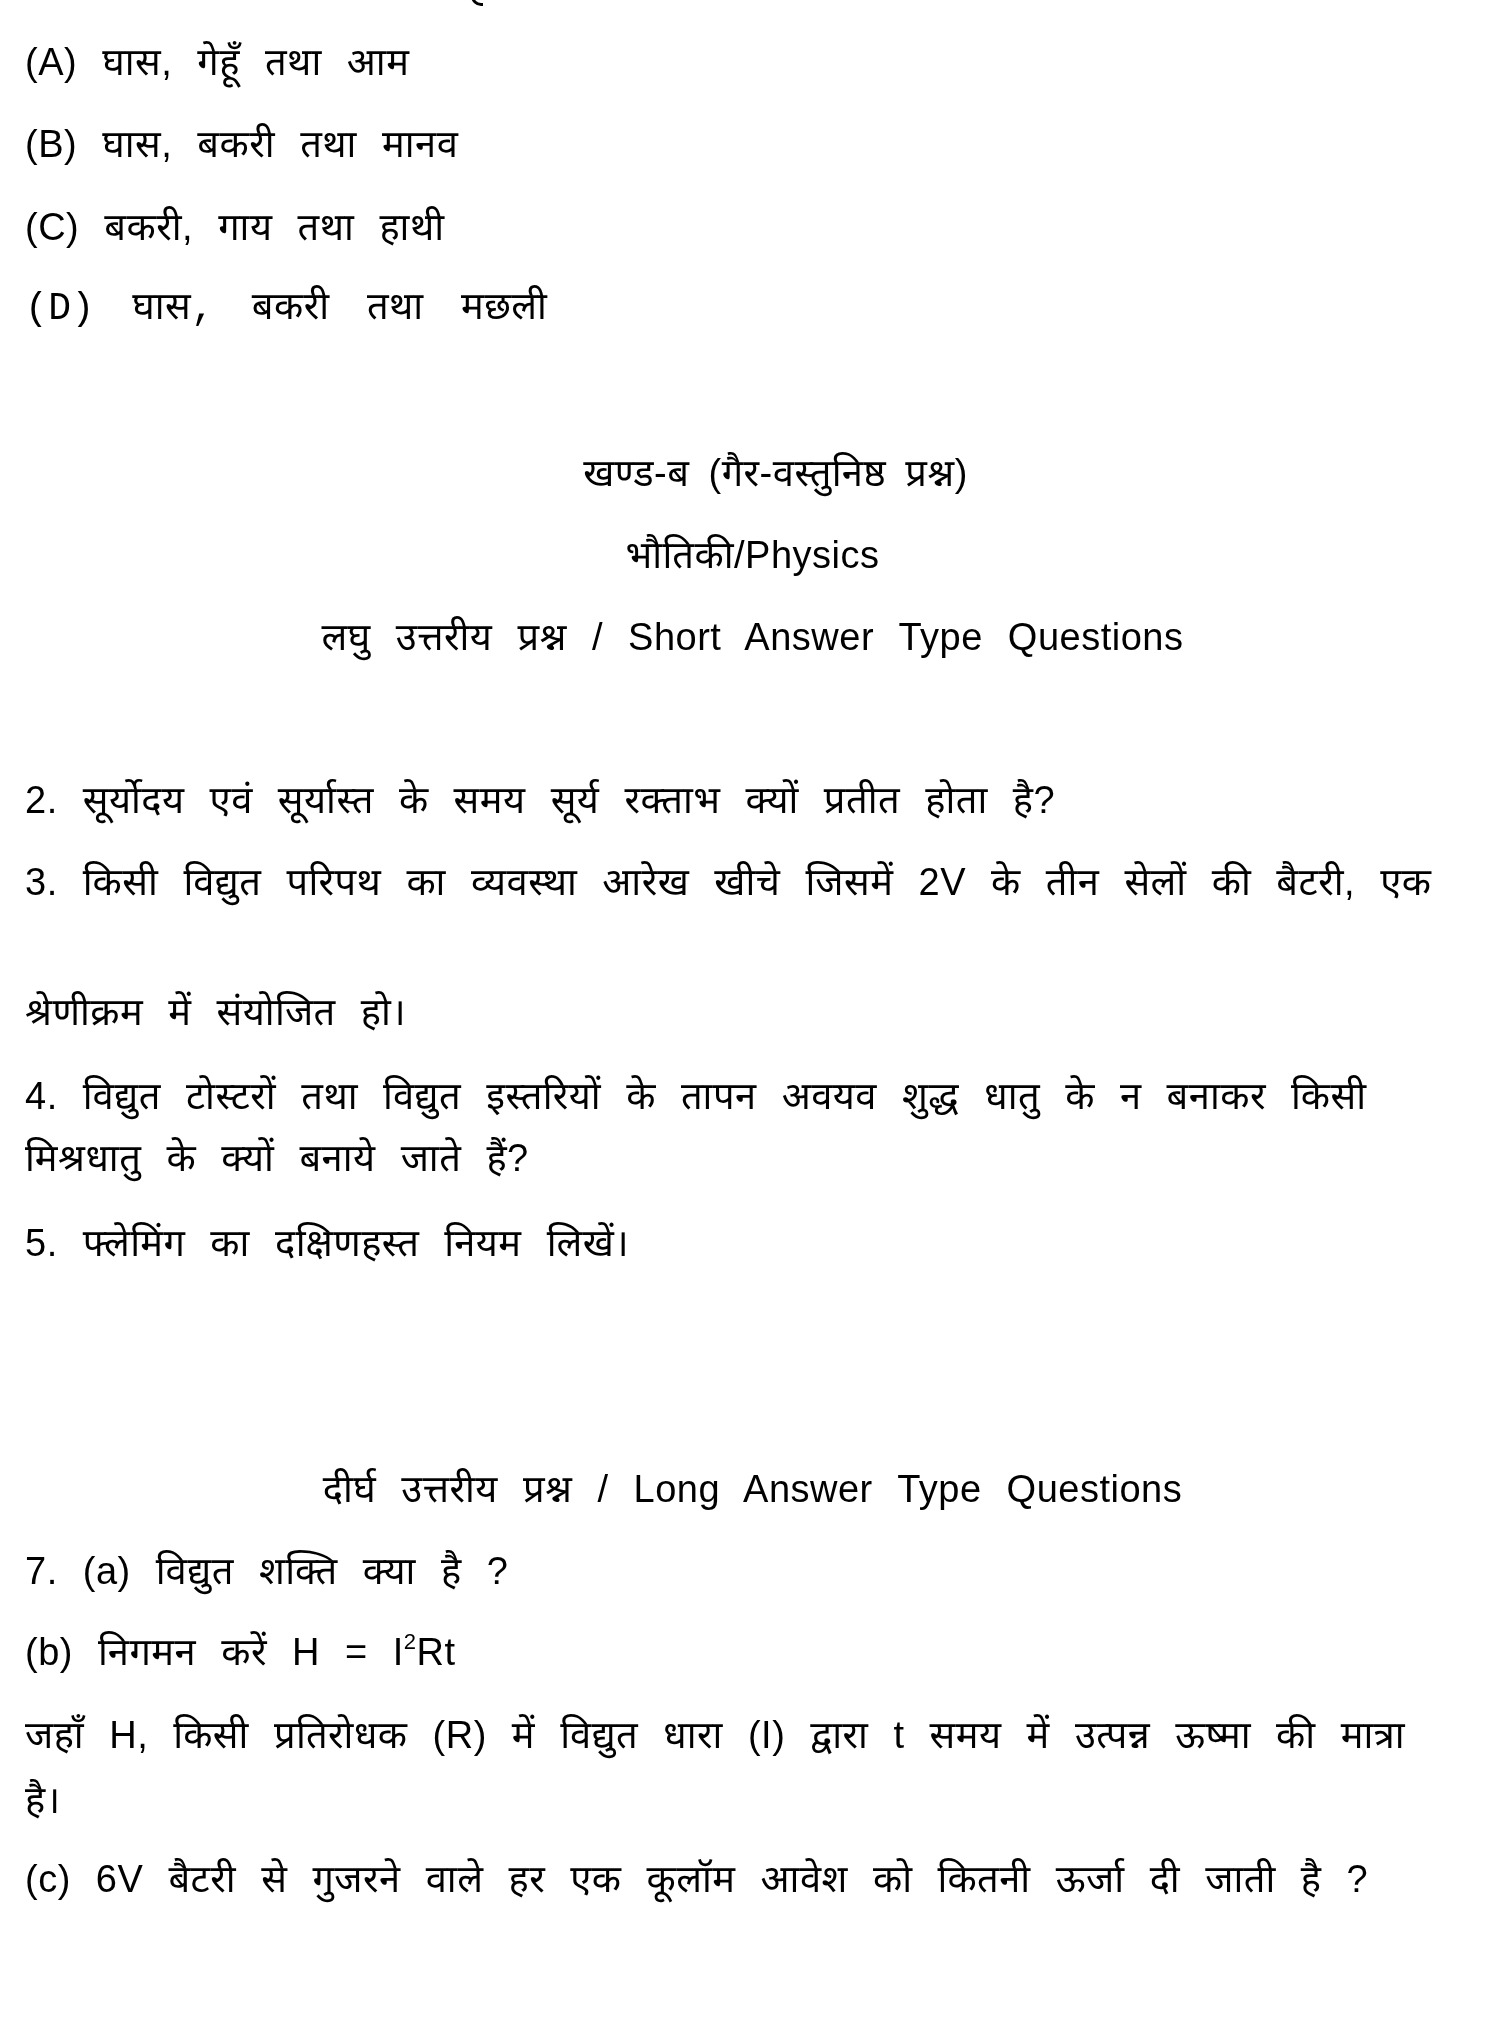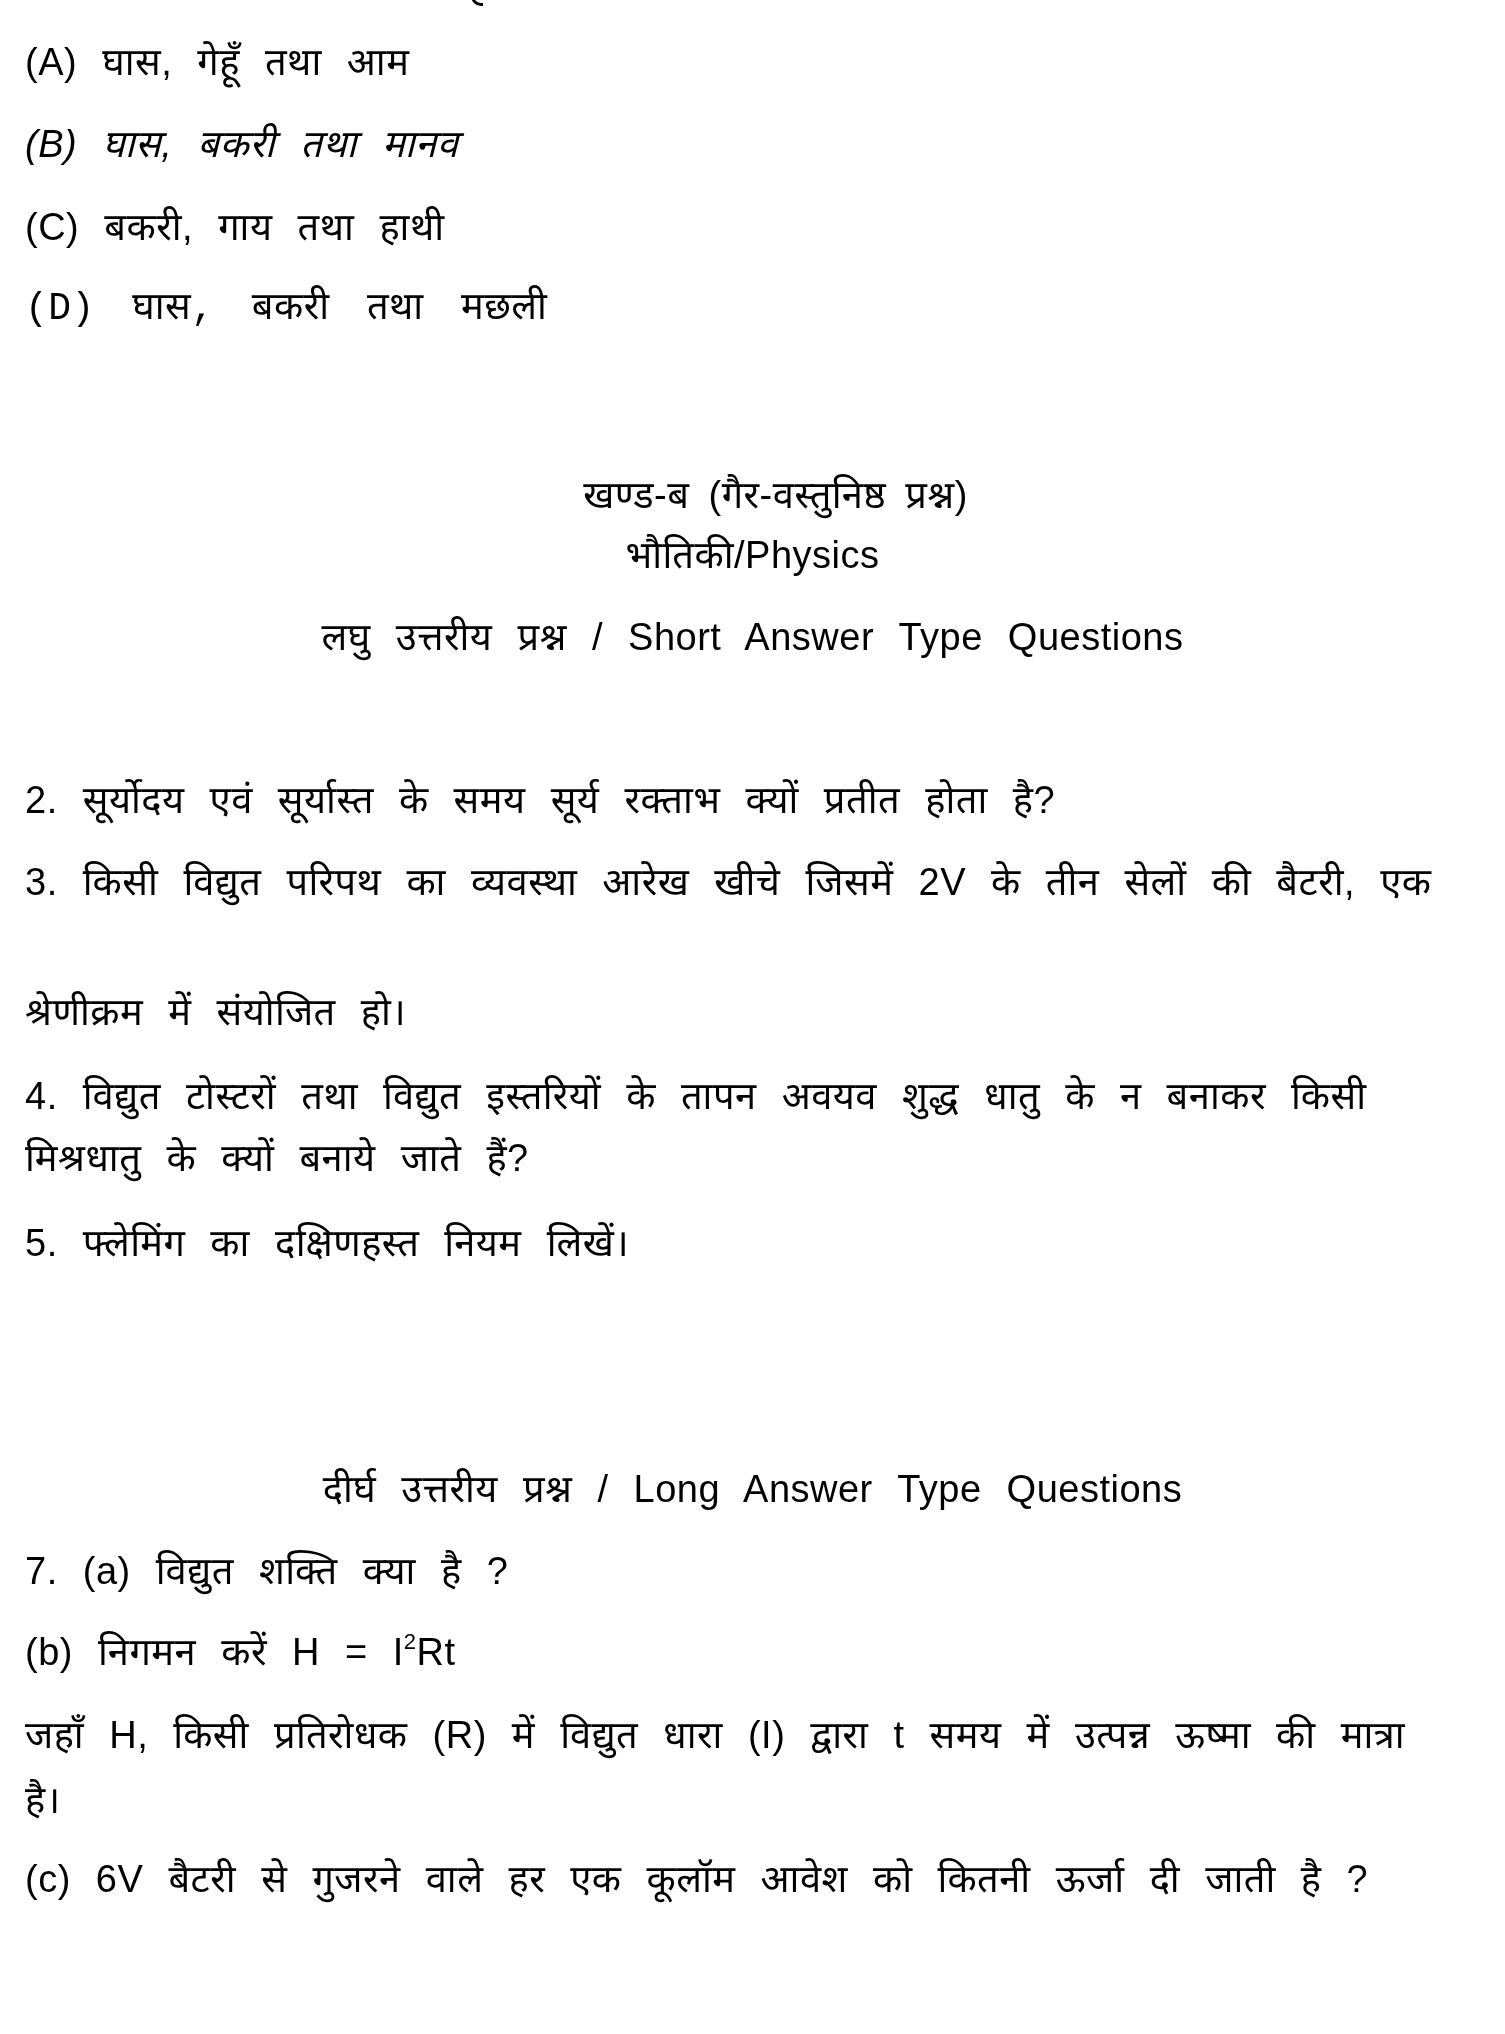--- a/index.html
+++ b/index.html
@@ -52,34 +52,34 @@
 <div class="page">
 
   <div style="position:absolute;left:468px;top:-6px;width:20px;height:14px;overflow:hidden;">
     <div style="position:absolute;left:3px;top:0;width:12px;height:12px;border:3px solid #000;border-top:none;border-right:none;border-radius:0 0 0 10px;box-sizing:border-box;"></div>
   </div>
 
   <div class="line wide" style="top:38px;">
     <span>(A)</span>
     <span>घास, गेहूँ तथा आम</span>
   </div>
-  <div class="line wide" style="top:120px;font-style:italic;">
+  <div class="line wide" style="top:120px;">
     <span>(B)</span>
     <span>घास, बकरी तथा मानव</span>
   </div>
   <div class="line wide" style="top:203px;">
     <span>(C)</span>
     <span>बकरी, गाय तथा हाथी</span>
   </div>
   <div class="line wide" style="top:285px;font-family:Liberation Mono, monospace;">
     <span>(D)</span>
     <span>घास, बकरी तथा मछली</span>
   </div>
 
-  <div class="line center" style="top:471px;padding-left:46px;">खण्ड-ब (गैर-वस्तुनिष्ठ प्रश्न)</div>
+  <div class="line center" style="top:449px;padding-left:46px;">खण्ड-ब (गैर-वस्तुनिष्ठ प्रश्न)</div>
   <div class="line center" style="top:531px;">भौतिकी/Physics</div>
   <div class="line center wide" style="top:613px;">लघु उत्तरीय प्रश्न / Short Answer Type Questions</div>
 
 
   <div class="line wide" style="top:776px;">
     <span>2.</span>
     <span>सूर्योदय एवं सूर्यास्त के समय सूर्य रक्ताभ क्यों प्रतीत होता है?</span>
   </div>
 
   <div class="line wide" style="top:858px;">

